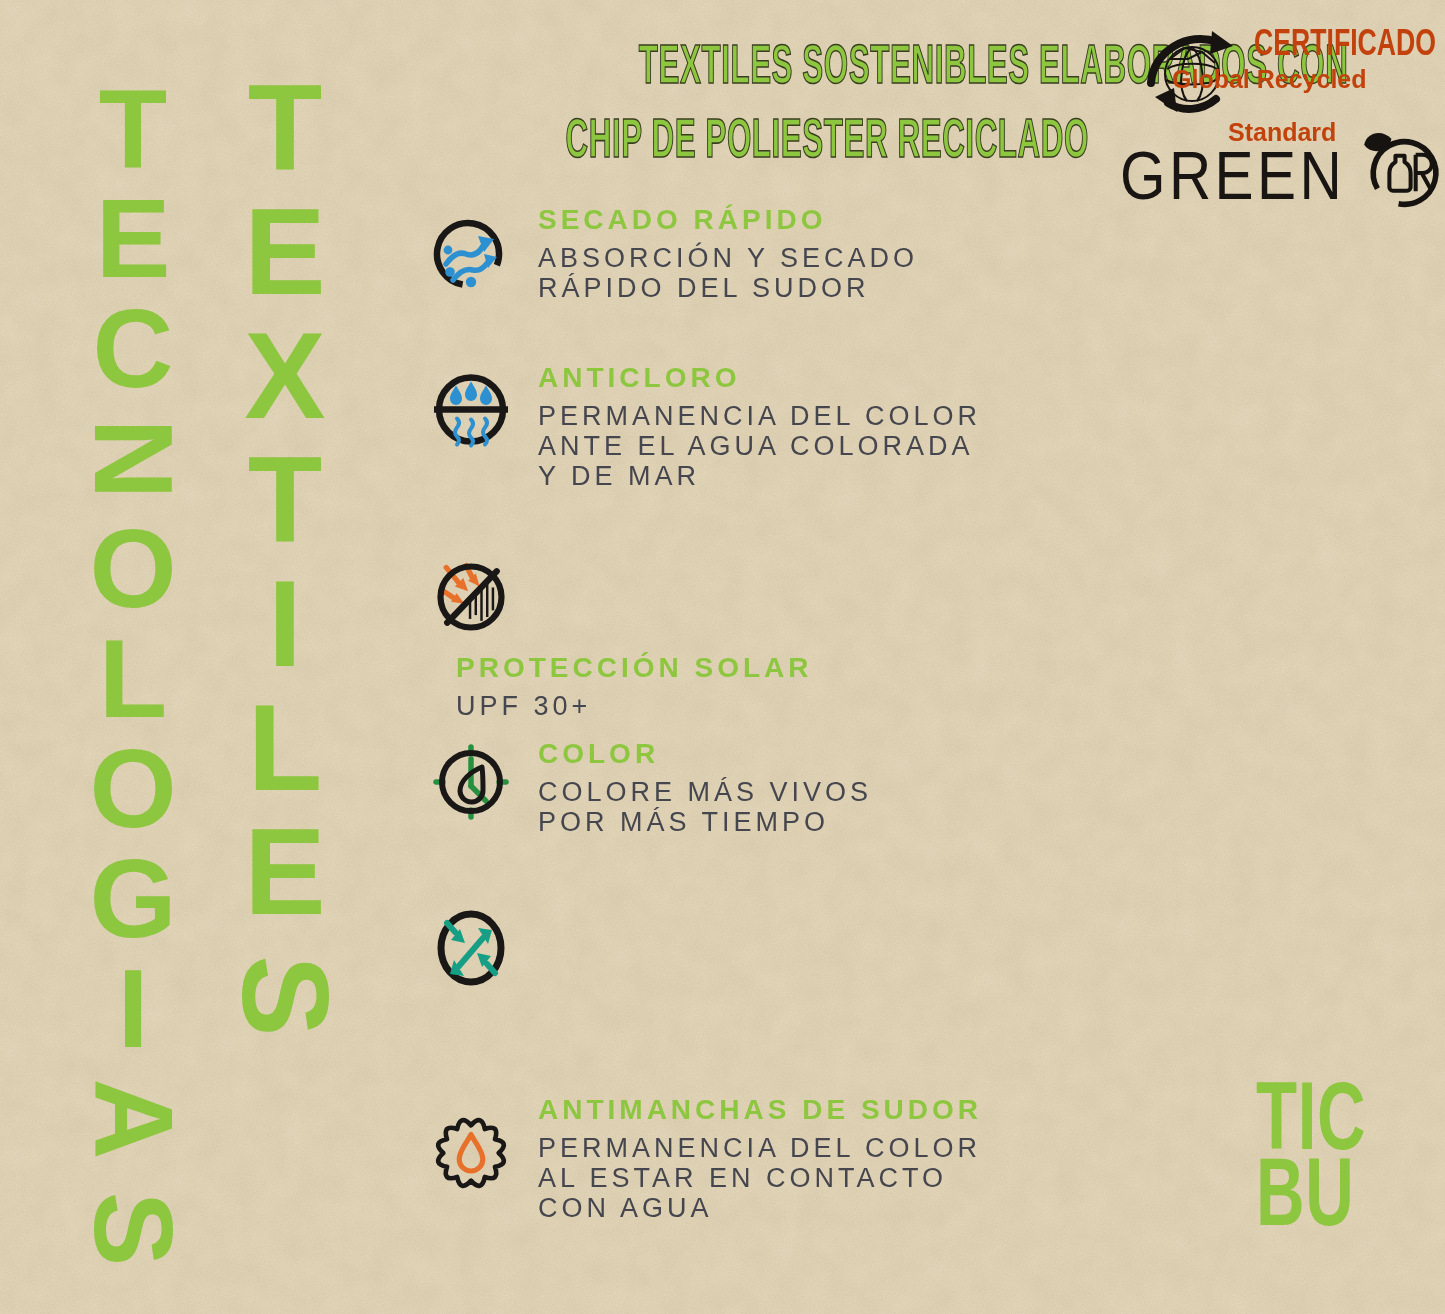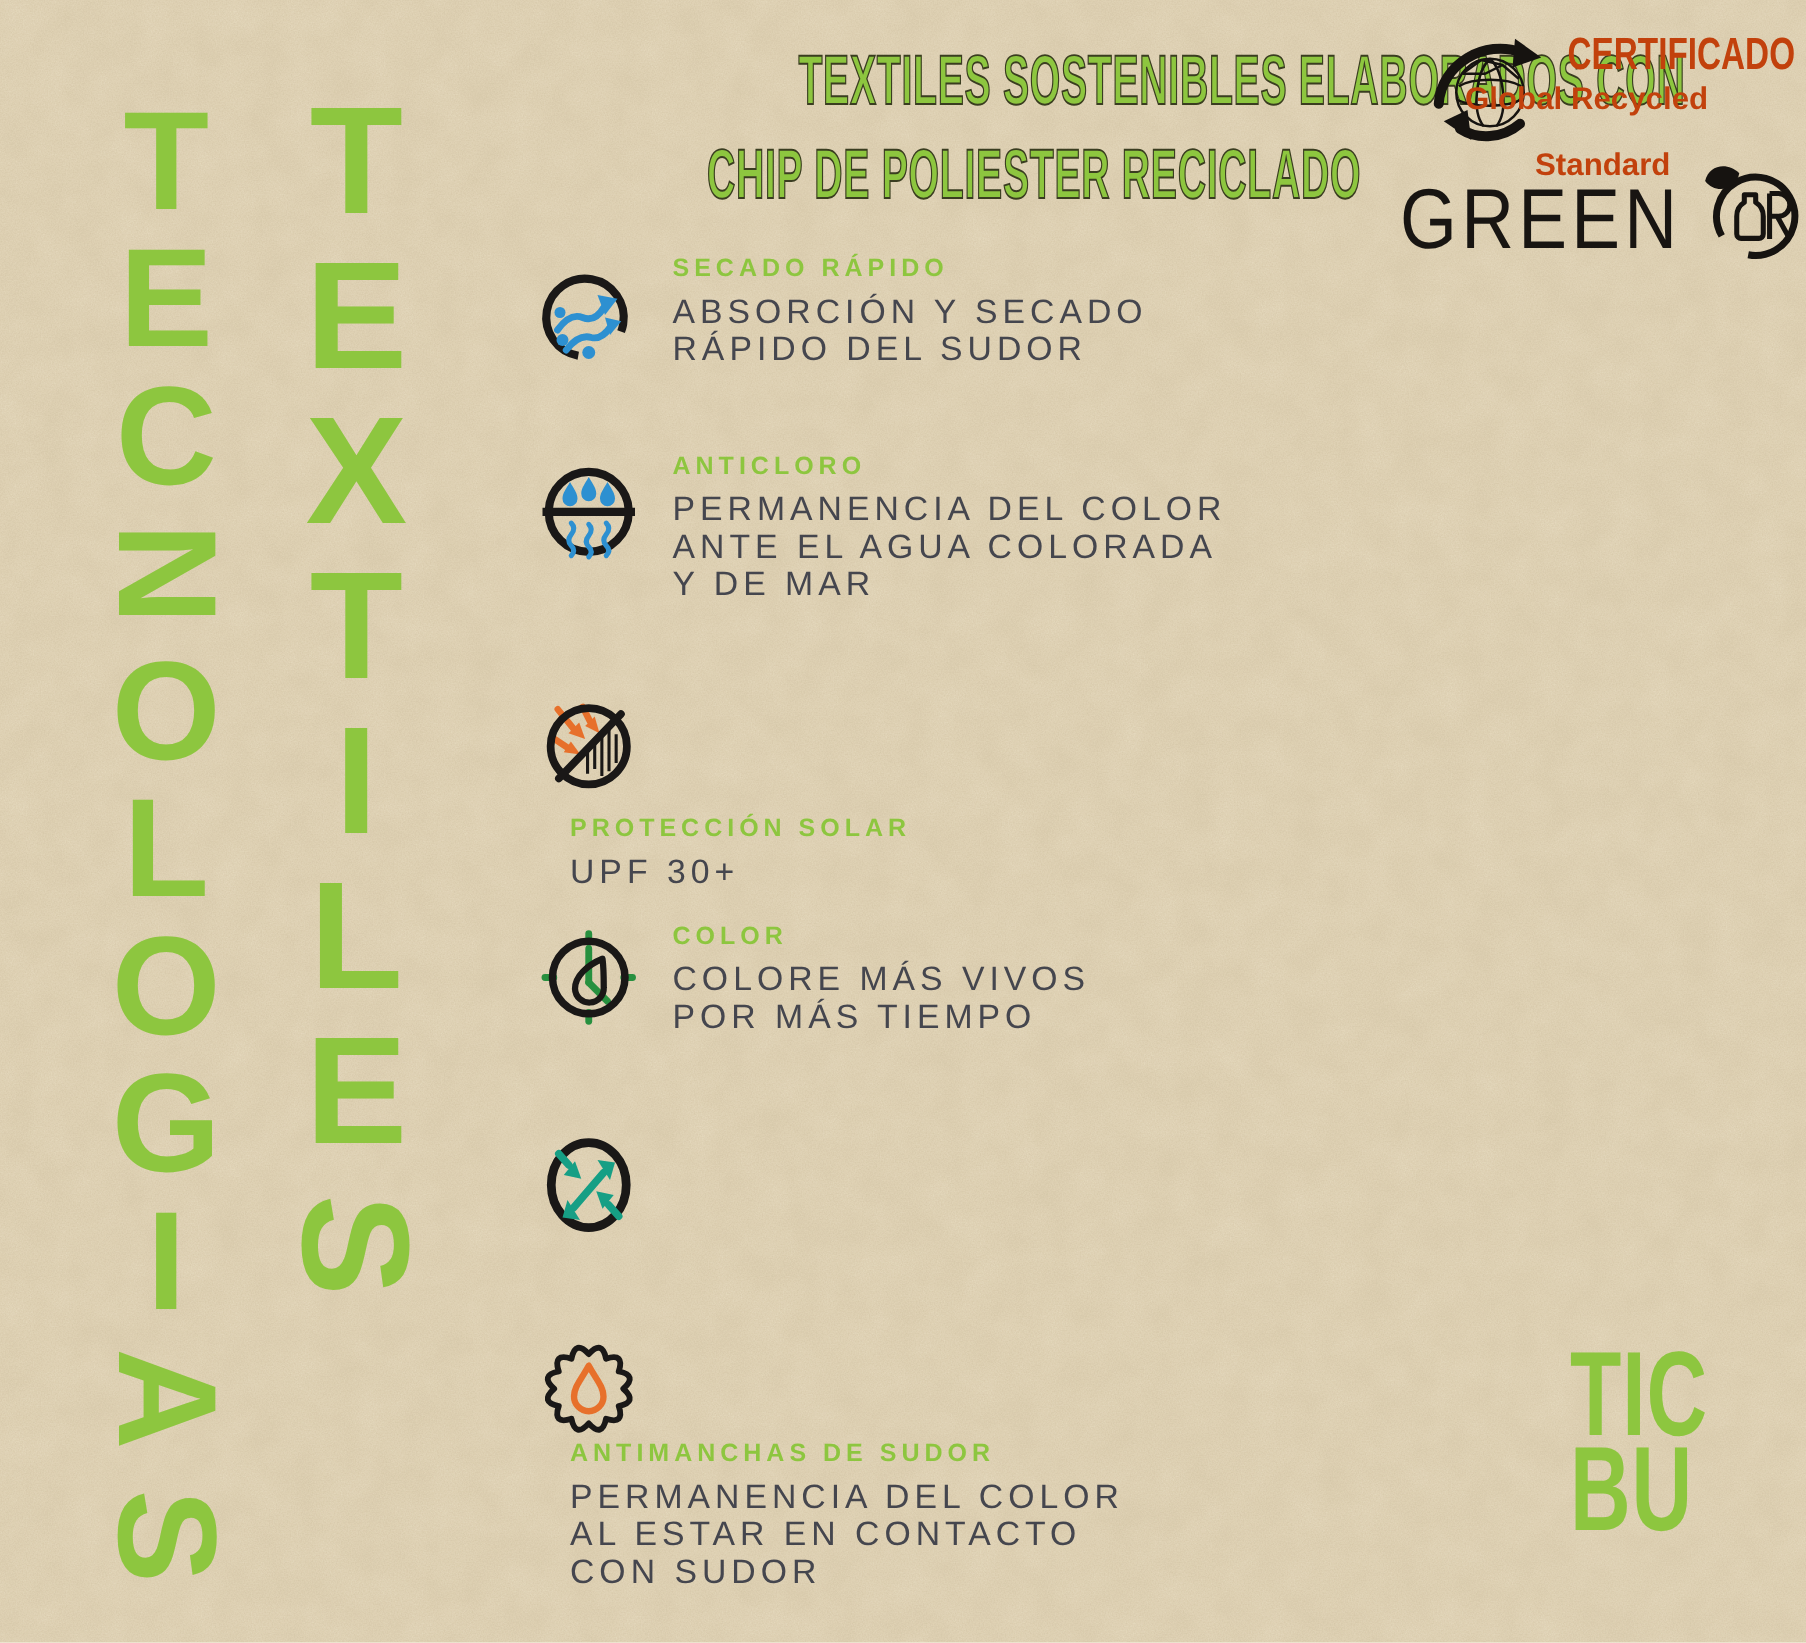--- a/index.html
+++ b/index.html
@@ -39,29 +39,29 @@
   
   .brand{position:absolute;left:1120px;top:132px;height:80px;}
   .brand .brand-name{position:absolute;left:0;top:4px;font-size:68px;font-weight:normal;color:#181512;
     letter-spacing:4px;transform:scaleX(.86);transform-origin:left top;white-space:nowrap;}
   .brand .brand-mark{position:absolute;left:232px;top:-8px;}
 
   
   .feature{position:absolute;left:430px;display:flex;align-items:flex-start;}
   .f-icon{flex:0 0 82px;}
   .f-text{margin-left:26px;}
-  .f-title{font-size:20px;font-weight:bold;color:#8dc63f;letter-spacing:4px;margin-bottom:7px;white-space:nowrap;}
+  .f-title{font-size:28px;font-weight:bold;color:#8dc63f;letter-spacing:4px;margin-bottom:7px;white-space:nowrap;}
   .f-line{font-size:27px;color:#45464e;letter-spacing:4px;line-height:30px;white-space:nowrap;}
   .feat-1{top:204px;}
   .feat-2{top:362px;}
   .feat-3{top:556px;flex-direction:column;}
   .feat-3 .f-text{margin-top:14px;}
   .feat-4{top:738px;}
   .feat-5{top:902px;}
-  .feat-6{top:1054px;flex-direction:column;}
+  .feat-6{top:1094px;}
   .feat-6 .f-icon{margin-top:16px;}
 
   
   .footer-logo{position:absolute;left:1256px;top:1078px;color:#8dc63f;font-weight:bold;
     transform:scaleX(.70);transform-origin:left top;}
   .footer-logo div{font-size:96px;line-height:76px;letter-spacing:1px;}
 
   svg{display:block;}
 </style>
 </head>
@@ -254,20 +254,20 @@
 
 <div class="feature feat-6">
   <svg class="f-icon" width="82" height="86" viewBox="0 0 80 80">
     <path d="M67,40 Q78.6,50.4 63.4,53.5 Q68.3,68.3 53.5,63.4 Q50.4,78.6 40,67 Q29.6,78.6 26.5,63.4 Q11.7,68.3 16.6,53.5 Q1.4,50.4 13,40 Q1.4,29.6 16.6,26.5 Q11.7,11.7 26.5,16.6 Q29.6,1.4 40,13 Q50.4,1.4 53.5,16.6 Q68.3,11.7 63.4,26.5 Q78.6,29.6 67,40 Z" stroke="#1a1817" stroke-width="4.6" fill="none" stroke-linejoin="round"></path>
     <path d="M40,22 C34,33 28.5,38.5 28.5,46 a11.5,11.5 0 0 0 23,0 C51.5,38.5 46,33 40,22 Z" stroke="#e7702b" stroke-width="5" fill="none" stroke-linejoin="round"></path>
   </svg>
   <div class="f-text">
     <div class="f-title">ANTIMANCHAS DE SUDOR</div>
     <div class="f-line">PERMANENCIA DEL COLOR</div>
     <div class="f-line">AL ESTAR EN CONTACTO</div>
-    <div class="f-line">CON SUDOR</div>
+    <div class="f-line">CON AGUA</div>
   </div>
 </div>
 
 <div class="footer-logo">
   <div>TIC</div>
   <div>BU</div>
 </div>
 
 </body></html>

